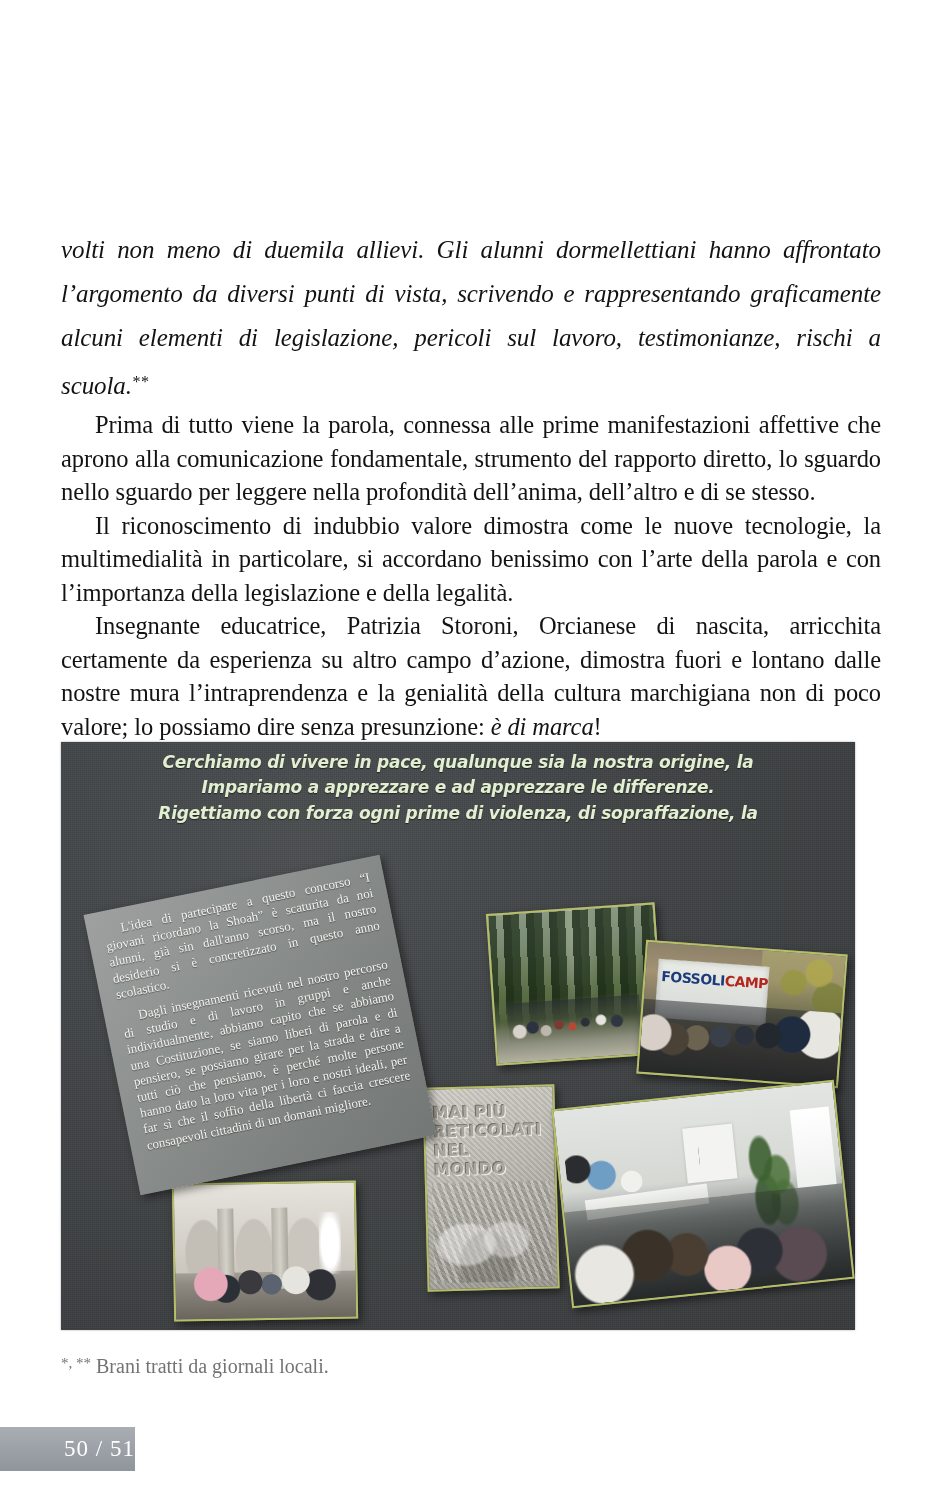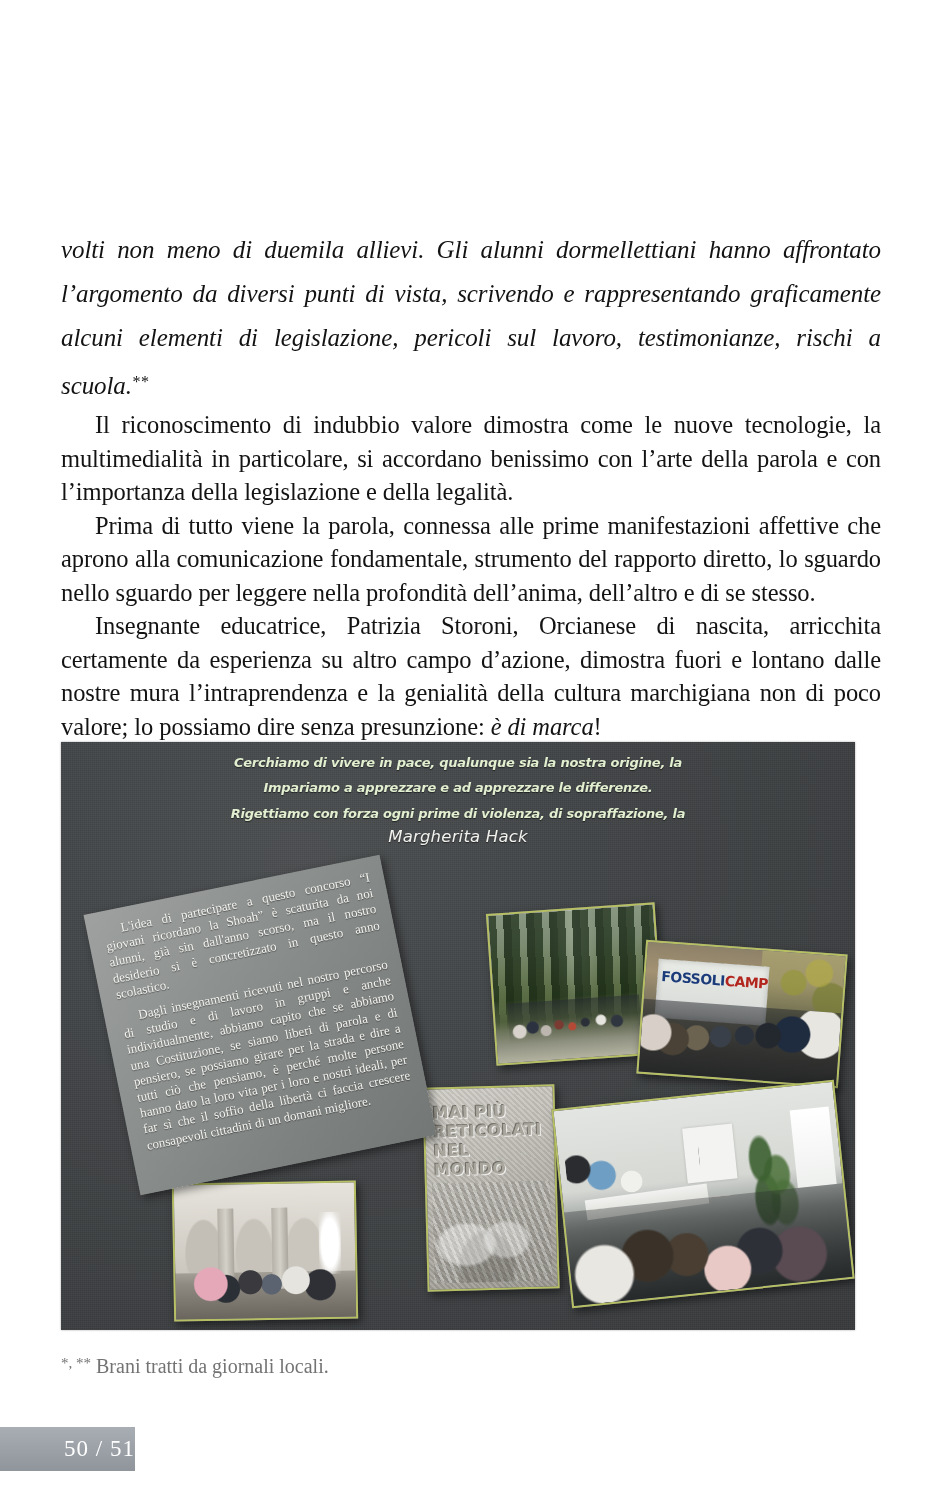--- a/index.html
+++ b/index.html
@@ -69,21 +69,21 @@
   .quote-block {
     position: absolute;
     left: 26px;
     top: 8px;
     width: 742px;
     text-align: center;
     z-index: 6;
     font-family: "DejaVu Sans", "Liberation Sans", sans-serif;
   }
   .quote-line {
-    font-size: 13px;
+    font-size: 17px;
     line-height: 25.4px;
     font-weight: bold;
     font-style: italic;
     color: #e2efd0;
     letter-spacing: -0.25px;
     text-shadow: 0 1px 1px rgba(0,0,0,.55);
   }
   .quote-attrib {
     margin-top: 1px;
     font-size: 16.5px;
@@ -339,34 +339,33 @@
     letter-spacing: 1px;
   }
 </style>
 </head>
 <body>
 
 <div class="page-body">
 
   <p class="para lede"><span>volti non meno di duemila allievi. Gli alunni dormellettiani hanno affrontato l’argomento da diversi punti di vista, scrivendo e rappresentando graficamente alcuni elementi di legislazione, pericoli sul lavoro, testimonianze, rischi a scuola.</span><span class="astk">**</span></p>
 
+  <p class="para indent">Prima di tutto viene la parola, connessa alle prime manifestazioni affettive che aprono alla comunicazione fondamentale, strumento del rapporto diretto, lo sguardo nello sguardo per leggere nella profondità dell’anima, dell’altro e di se stesso.</p>
+
   <p class="para indent">Il riconoscimento di indubbio valore dimostra come le nuove tecnologie, la multimedialità in particolare, si accordano benissimo con l’arte della parola e con l’importanza della legislazione e della legalità.</p>
-
-  <p class="para indent">Prima di tutto viene la parola, connessa alle prime manifestazioni affettive che aprono alla comunicazione fondamentale, strumento del rapporto diretto, lo sguardo nello sguardo per leggere nella profondità dell’anima, dell’altro e di se stesso.</p>
 
   <p class="para indent"><span>Insegnante educatrice, Patrizia Storoni, Orcianese di nascita, arricchita certamente da esperienza su altro campo d’azione, dimostra fuori e lontano dalle nostre mura l’intraprendenza e la genialità della cultura marchigiana non di poco valore; lo possiamo dire senza presunzione: </span><span class="marca">è di marca</span><span>!</span></p>
 </div>
 
 <div class="collage">
 
   <div class="quote-block">
     <div class="quote-line">Cerchiamo di vivere in pace, qualunque sia la nostra origine, la</div>
     <div class="quote-line">Impariamo a apprezzare e ad apprezzare le differenze.</div>
     <div class="quote-line">Rigettiamo con forza ogni prime di violenza, di sopraffazione, la</div>
-    <div class="quote-attrib">Margherita Hack</div>
   </div>
 
   <div class="letter-panel">
     <p class="lp-first">L'idea di partecipare a questo concorso “I giovani ricordano la Shoah” è scaturita da noi alunni, già sin dall'anno scorso, ma il nostro desiderio si è concretizzato in questo anno scolastico.</p>
     <p class="lp-first">Dagli insegnamenti ricevuti nel nostro percorso di studio e di lavoro in gruppi e anche individualmente, abbiamo capito che se abbiamo una Costituzione, se siamo liberi di parola e di pensiero, se possiamo girare per la strada e dire a tutti ciò che pensiamo, è perché molte persone hanno dato la loro vita per i loro e nostri ideali, per far sì che il soffio della libertà ci faccia crescere consapevoli cittadini di un domani migliore.</p>
   </div>
 
   <div class="photo ph-path">
     <div class="inner">
       <div class="sky"></div>

